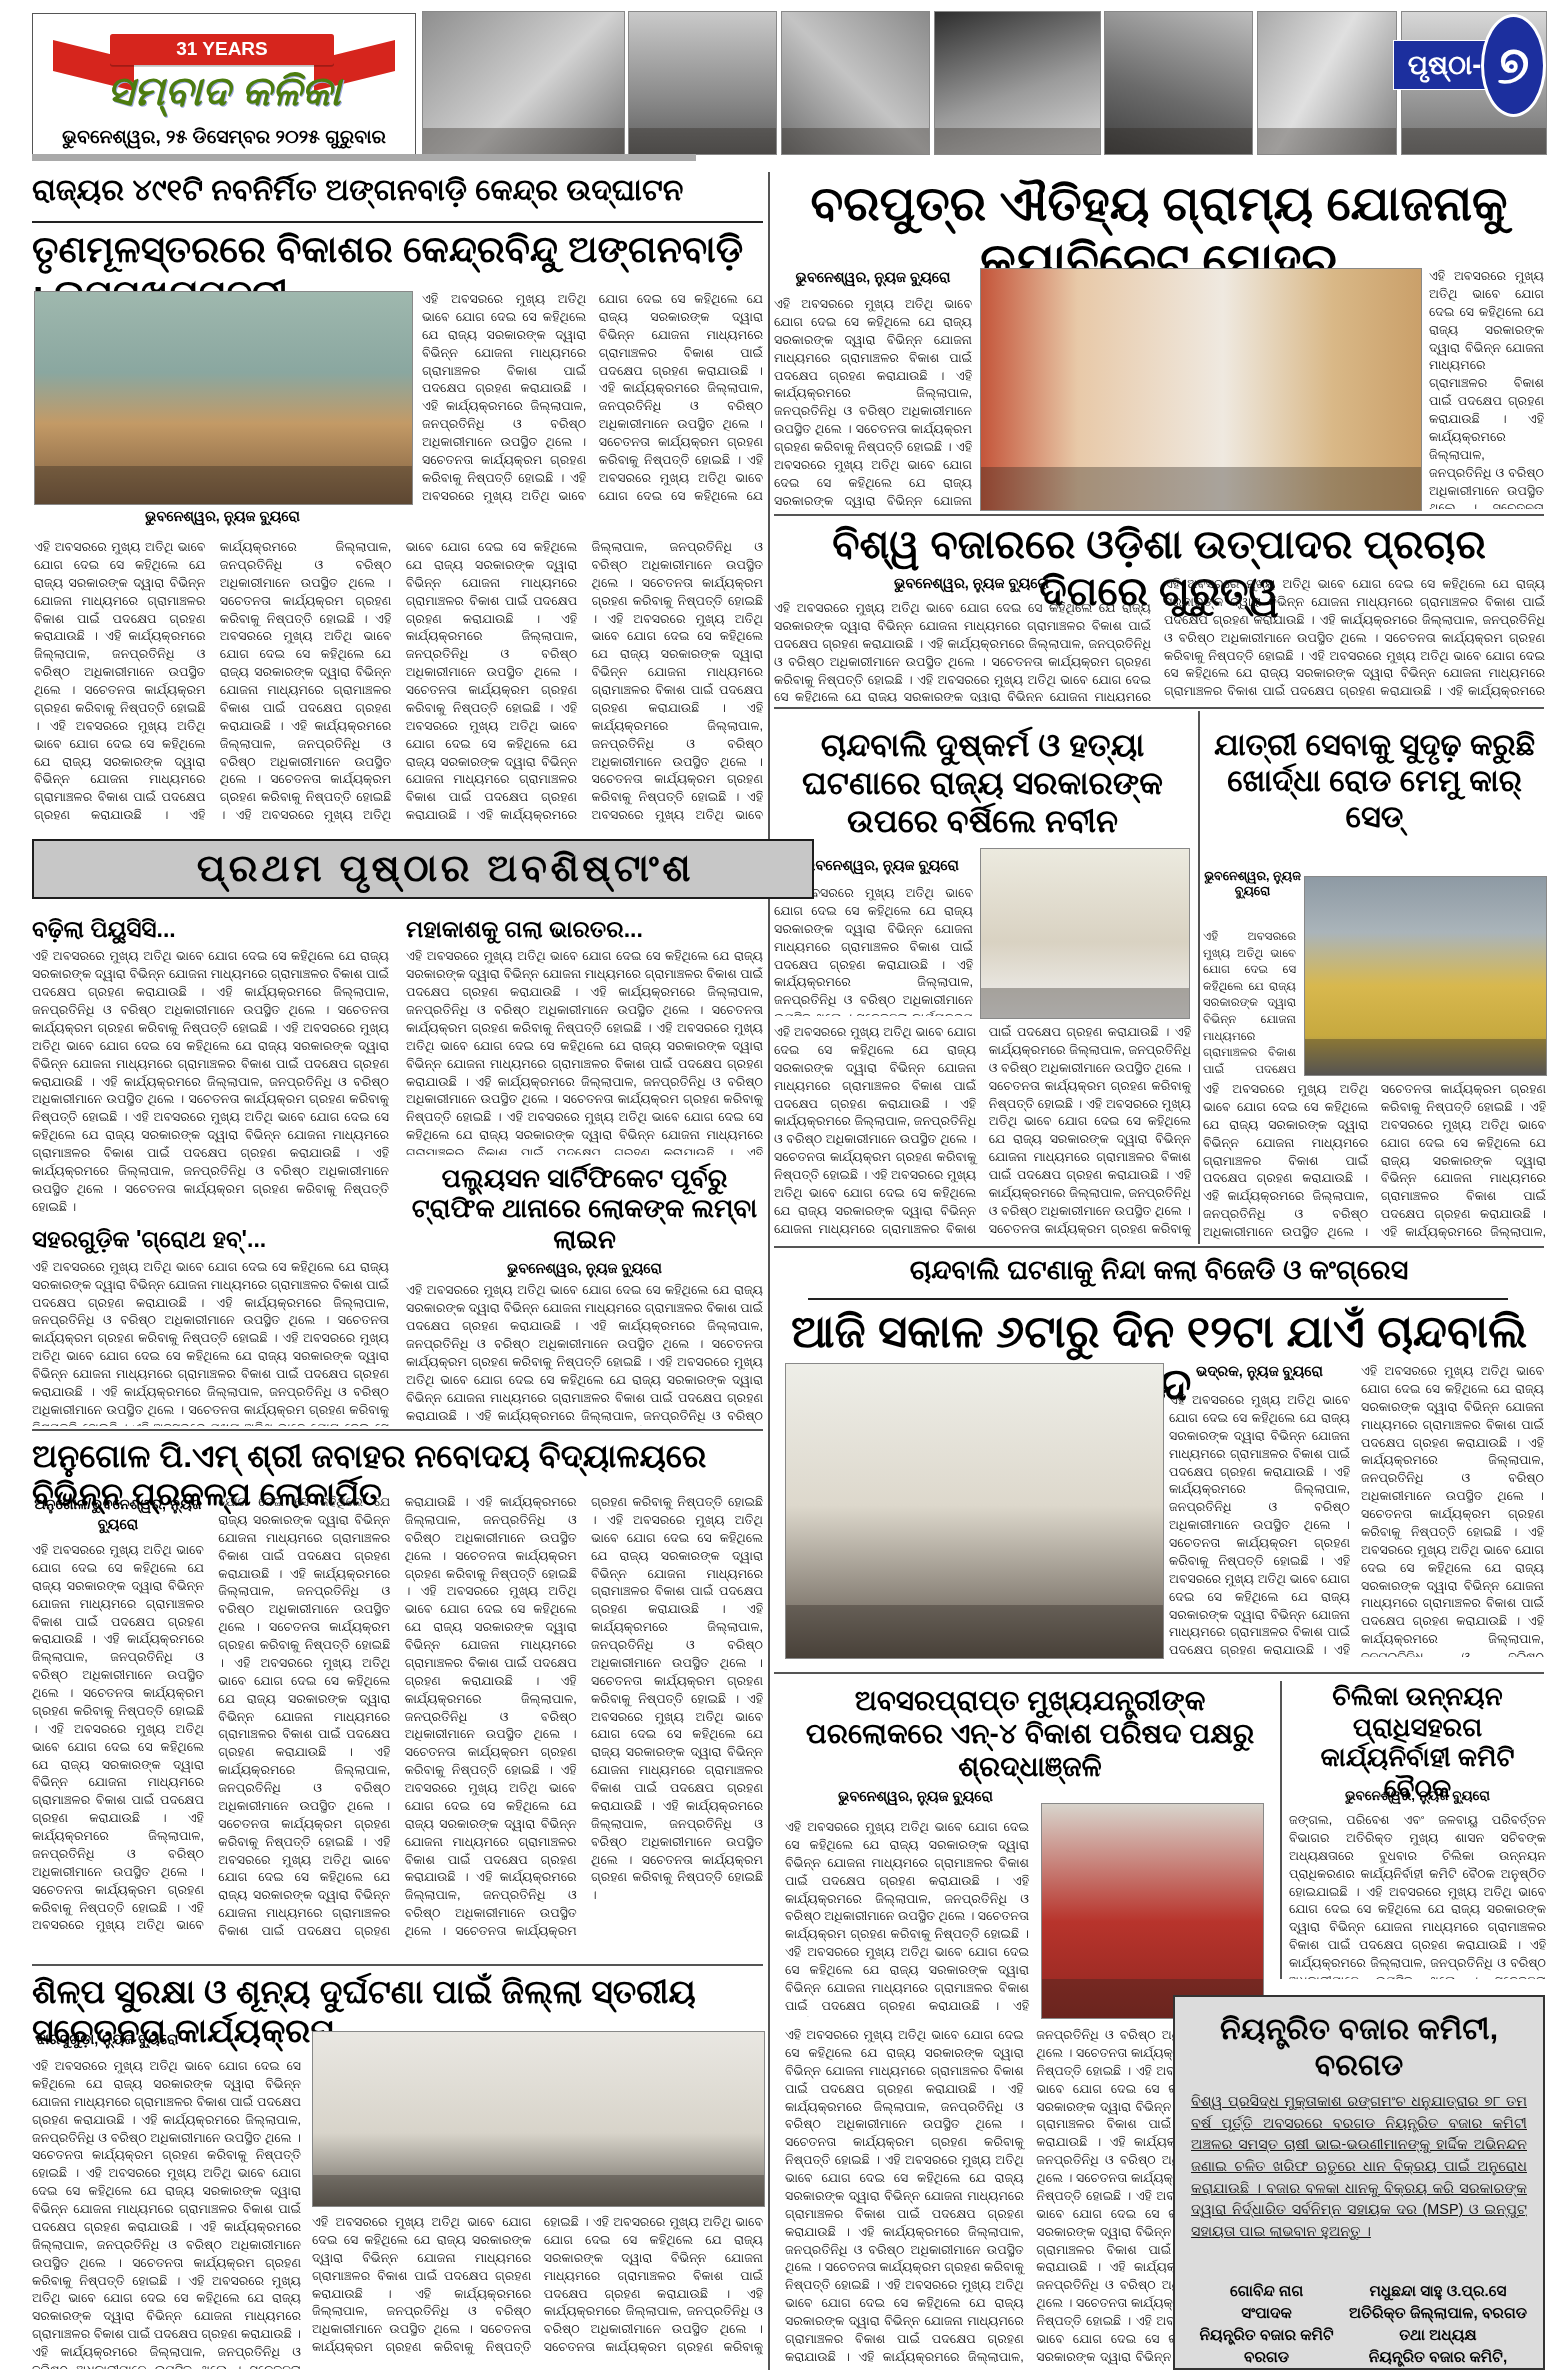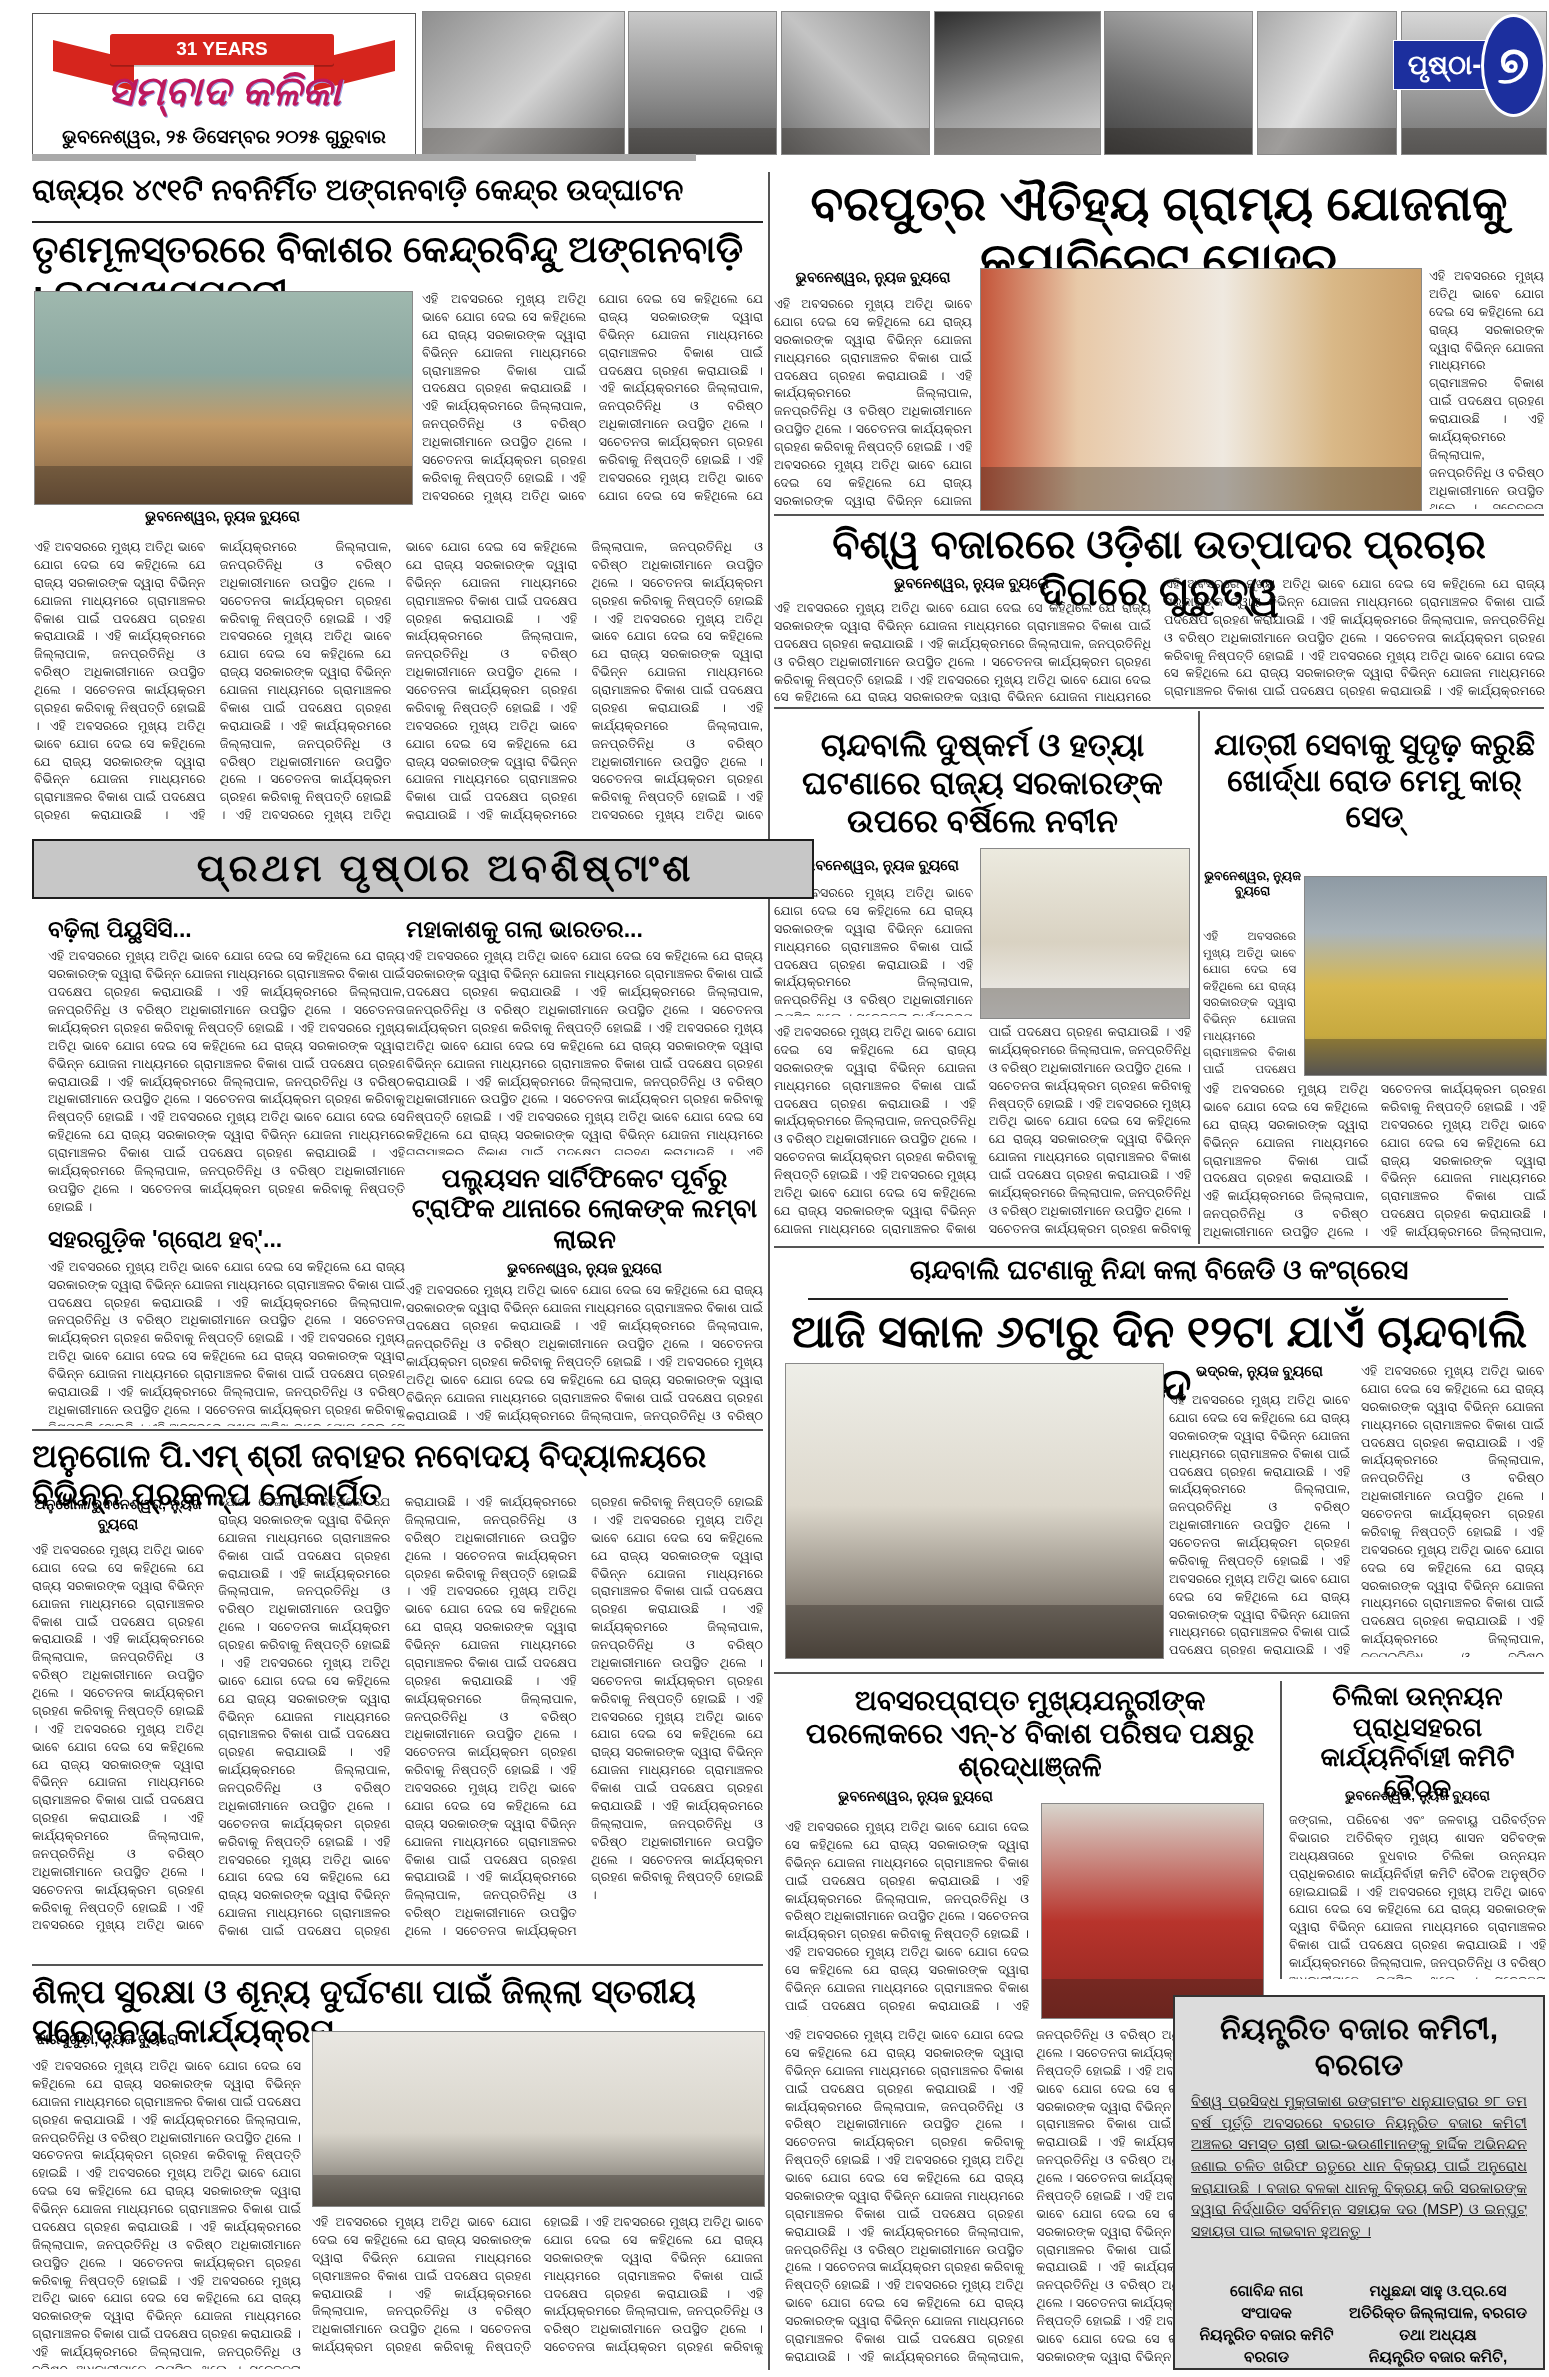--- a/index.html
+++ b/index.html
@@ -35,21 +35,21 @@
         font-weight:bold;font-size:38px;letter-spacing:3.6px;color:#000;padding-left:45px;}
   .box{background:#dcdcdc;border:2.7px solid #333;box-sizing:border-box;padding:14.4px 16px;}
   .sign{font-weight:bold;font-size:15.3px;text-align:center;line-height:1.45;color:#000;}
   .logo-box{border:1.8px solid #555;background:#fff;}
   .ribbon-band{position:absolute;left:77px;top:20px;width:224px;background:#d6251d;color:#fff;
                text-align:center;font-weight:bold;font-size:19px;padding:4.5px 0;border-radius:2.7px;
                box-shadow:0 1.8px 0 rgba(0,0,0,.25);}
   .ribbon-tail{position:absolute;top:36px;width:81px;height:30.5px;background:#d6251d;}
   .ribbon-tail.l{left:20px;transform:skewY(14deg);}
   .ribbon-tail.r{right:20px;transform:skewY(-14deg);}
-  .paper-logo{position:absolute;left:0;right:0;top:54px;text-align:center;color:#be185d;
+  .paper-logo{position:absolute;left:0;right:0;top:54px;text-align:center;color:#4d7c0f;
               font-weight:bold;font-style:italic;font-size:41px;
               text-shadow:0.9px 0.9px 0 #9aa6e0;}
   .dateline{position:absolute;left:0;right:0;bottom:7.2px;text-align:center;font-weight:bold;
             font-size:19px;color:#000;}
   .page-badge-rect{position:absolute;left:1393px;top:40px;width:101px;height:48px;background:#1c2f9e;
                    color:#fff;font-weight:bold;font-size:27px;display:flex;align-items:center;
                    justify-content:center;border:1.8px solid #fff;z-index:5;}
   .page-badge-oval{position:absolute;left:1481px;top:14.4px;width:59px;height:97px;background:#1c2f9e;
                    border:3.6px solid #fff;border-radius:50%;color:#fff;font-weight:bold;font-size:52px;
                    display:flex;align-items:center;justify-content:center;z-index:6;}
@@ -118,21 +118,21 @@
   <div class="abs body cols2" style="left:774px;top:1024px;width:417px;height:219px;">ଏହି ଅବସରରେ ମୁଖ୍ୟ ଅତିଥି ଭାବେ ଯୋଗ ଦେଇ ସେ କହିଥିଲେ ଯେ ରାଜ୍ୟ ସରକାରଙ୍କ ଦ୍ୱାରା ବିଭିନ୍ନ ଯୋଜନା ମାଧ୍ୟମରେ ଗ୍ରାମାଞ୍ଚଳର ବିକାଶ ପାଇଁ ପଦକ୍ଷେପ ଗ୍ରହଣ କରାଯାଉଛି । ଏହି କାର୍ଯ୍ୟକ୍ରମରେ ଜିଲ୍ଲାପାଳ, ଜନପ୍ରତିନିଧି ଓ ବରିଷ୍ଠ ଅଧିକାରୀମାନେ ଉପସ୍ଥିତ ଥିଲେ । ସଚେତନତା କାର୍ଯ୍ୟକ୍ରମ ଗ୍ରହଣ କରିବାକୁ ନିଷ୍ପତ୍ତି ହୋଇଛି । ଏହି ଅବସରରେ ମୁଖ୍ୟ ଅତିଥି ଭାବେ ଯୋଗ ଦେଇ ସେ କହିଥିଲେ ଯେ ରାଜ୍ୟ ସରକାରଙ୍କ ଦ୍ୱାରା ବିଭିନ୍ନ ଯୋଜନା ମାଧ୍ୟମରେ ଗ୍ରାମାଞ୍ଚଳର ବିକାଶ ପାଇଁ ପଦକ୍ଷେପ ଗ୍ରହଣ କରାଯାଉଛି । ଏହି କାର୍ଯ୍ୟକ୍ରମରେ ଜିଲ୍ଲାପାଳ, ଜନପ୍ରତିନିଧି ଓ ବରିଷ୍ଠ ଅଧିକାରୀମାନେ ଉପସ୍ଥିତ ଥିଲେ । ସଚେତନତା କାର୍ଯ୍ୟକ୍ରମ ଗ୍ରହଣ କରିବାକୁ ନିଷ୍ପତ୍ତି ହୋଇଛି । ଏହି ଅବସରରେ ମୁଖ୍ୟ ଅତିଥି ଭାବେ ଯୋଗ ଦେଇ ସେ କହିଥିଲେ ଯେ ରାଜ୍ୟ ସରକାରଙ୍କ ଦ୍ୱାରା ବିଭିନ୍ନ ଯୋଜନା ମାଧ୍ୟମରେ ଗ୍ରାମାଞ୍ଚଳର ବିକାଶ ପାଇଁ ପଦକ୍ଷେପ ଗ୍ରହଣ କରାଯାଉଛି । ଏହି କାର୍ଯ୍ୟକ୍ରମରେ ଜିଲ୍ଲାପାଳ, ଜନପ୍ରତିନିଧି ଓ ବରିଷ୍ଠ ଅଧିକାରୀମାନେ ଉପସ୍ଥିତ ଥିଲେ । ସଚେତନତା କାର୍ଯ୍ୟକ୍ରମ ଗ୍ରହଣ କରିବାକୁ ନିଷ୍ପତ୍ତି ହୋଇଛି । ଏହି ଅବସରରେ ମୁଖ୍ୟ ଅତିଥି ଭାବେ ଯୋଗ ଦେଇ ସେ କହିଥିଲେ ଯେ ରାଜ୍ୟ ସରକାରଙ୍କ ଦ୍ୱାରା ବିଭିନ୍ନ ଯୋଜନା ମାଧ୍ୟମରେ ଗ୍ରାମାଞ୍ଚଳର ବିକାଶ ପାଇଁ ପଦକ୍ଷେପ ଗ୍ରହଣ କରାଯାଉଛି । ଏହି କାର୍ଯ୍ୟକ୍ରମରେ ଜିଲ୍ଲାପାଳ, ଜନପ୍ରତିନିଧି ଓ ବରିଷ୍ଠ ଅଧିକାରୀମାନେ ଉପସ୍ଥିତ ଥିଲେ । ସଚେତନତା କାର୍ଯ୍ୟକ୍ରମ ଗ୍ରହଣ କରିବାକୁ ନିଷ୍ପତ୍ତି ହୋଇଛି । ଏହି ଅବସରରେ ମୁଖ୍ୟ ଅତିଥି ଭାବେ ଯୋଗ ଦେଇ ସେ କହିଥିଲେ ଯେ ରାଜ୍ୟ ସରକାରଙ୍କ ଦ୍ୱାରା ବିଭିନ୍ନ ଯୋଜନା ମାଧ୍ୟମରେ ଗ୍ରାମାଞ୍ଚଳର ବିକାଶ ପାଇଁ ପଦକ୍ଷେପ ଗ୍ରହଣ କରାଯାଉଛି । ଏହି କାର୍ଯ୍ୟକ୍ରମରେ ଜିଲ୍ଲାପାଳ, ଜନପ୍ରତିନିଧି ଓ ବରିଷ୍ଠ ଅଧିକାରୀମାନେ ଉପସ୍ଥିତ ଥିଲେ । ସଚେତନତା କାର୍ଯ୍ୟକ୍ରମ ଗ୍ରହଣ କରିବାକୁ ନିଷ୍ପତ୍ତି ହୋଇଛି ।</div>
 
   <div class="abs hl center" style="left:1203px;top:727px;width:343px;font-size:30.5px;">ଯାତ୍ରୀ ସେବାକୁ ସୁଦୃଢ଼ କରୁଛି ଖୋର୍ଦ୍ଧା ରୋଡ ମେମୁ କାର୍ ସେଡ୍</div>
   <div class="abs byline" style="left:1203px;top:869px;width:99px;font-size:12.6px;">ଭୁବନେଶ୍ୱର, ନ୍ୟୁଜ ବ୍ୟୁରୋ</div>
   <div class="ph ph-memu" style="left:1304px;top:876px;width:241px;height:198px;"></div>
   <div class="abs body" style="left:1203px;top:928px;width:93px;height:145px;font-size:11.7px;">ଏହି ଅବସରରେ ମୁଖ୍ୟ ଅତିଥି ଭାବେ ଯୋଗ ଦେଇ ସେ କହିଥିଲେ ଯେ ରାଜ୍ୟ ସରକାରଙ୍କ ଦ୍ୱାରା ବିଭିନ୍ନ ଯୋଜନା ମାଧ୍ୟମରେ ଗ୍ରାମାଞ୍ଚଳର ବିକାଶ ପାଇଁ ପଦକ୍ଷେପ ଗ୍ରହଣ କରାଯାଉଛି । ଏହି କାର୍ଯ୍ୟକ୍ରମରେ ଜିଲ୍ଲାପାଳ, ଜନପ୍ରତିନିଧି ଓ ବରିଷ୍ଠ ଅଧିକାରୀମାନେ ଉପସ୍ଥିତ ଥିଲେ । ସଚେତନତା କାର୍ଯ୍ୟକ୍ରମ ଗ୍ରହଣ କରିବାକୁ ନିଷ୍ପତ୍ତି ହୋଇଛି ।</div>
   <div class="abs body cols2" style="left:1203px;top:1081px;width:343px;height:162px;">ଏହି ଅବସରରେ ମୁଖ୍ୟ ଅତିଥି ଭାବେ ଯୋଗ ଦେଇ ସେ କହିଥିଲେ ଯେ ରାଜ୍ୟ ସରକାରଙ୍କ ଦ୍ୱାରା ବିଭିନ୍ନ ଯୋଜନା ମାଧ୍ୟମରେ ଗ୍ରାମାଞ୍ଚଳର ବିକାଶ ପାଇଁ ପଦକ୍ଷେପ ଗ୍ରହଣ କରାଯାଉଛି । ଏହି କାର୍ଯ୍ୟକ୍ରମରେ ଜିଲ୍ଲାପାଳ, ଜନପ୍ରତିନିଧି ଓ ବରିଷ୍ଠ ଅଧିକାରୀମାନେ ଉପସ୍ଥିତ ଥିଲେ । ସଚେତନତା କାର୍ଯ୍ୟକ୍ରମ ଗ୍ରହଣ କରିବାକୁ ନିଷ୍ପତ୍ତି ହୋଇଛି । ଏହି ଅବସରରେ ମୁଖ୍ୟ ଅତିଥି ଭାବେ ଯୋଗ ଦେଇ ସେ କହିଥିଲେ ଯେ ରାଜ୍ୟ ସରକାରଙ୍କ ଦ୍ୱାରା ବିଭିନ୍ନ ଯୋଜନା ମାଧ୍ୟମରେ ଗ୍ରାମାଞ୍ଚଳର ବିକାଶ ପାଇଁ ପଦକ୍ଷେପ ଗ୍ରହଣ କରାଯାଉଛି । ଏହି କାର୍ଯ୍ୟକ୍ରମରେ ଜିଲ୍ଲାପାଳ, ଜନପ୍ରତିନିଧି ଓ ବରିଷ୍ଠ ଅଧିକାରୀମାନେ ଉପସ୍ଥିତ ଥିଲେ । ସଚେତନତା କାର୍ଯ୍ୟକ୍ରମ ଗ୍ରହଣ କରିବାକୁ ନିଷ୍ପତ୍ତି ହୋଇଛି । ଏହି ଅବସରରେ ମୁଖ୍ୟ ଅତିଥି ଭାବେ ଯୋଗ ଦେଇ ସେ କହିଥିଲେ ଯେ ରାଜ୍ୟ ସରକାରଙ୍କ ଦ୍ୱାରା ବିଭିନ୍ନ ଯୋଜନା ମାଧ୍ୟମରେ ଗ୍ରାମାଞ୍ଚଳର ବିକାଶ ପାଇଁ ପଦକ୍ଷେପ ଗ୍ରହଣ କରାଯାଉଛି । ଏହି କାର୍ଯ୍ୟକ୍ରମରେ ଜିଲ୍ଲାପାଳ, ଜନପ୍ରତିନିଧି ଓ ବରିଷ୍ଠ ଅଧିକାରୀମାନେ ଉପସ୍ଥିତ ଥିଲେ । ସଚେତନତା କାର୍ଯ୍ୟକ୍ରମ ଗ୍ରହଣ କରିବାକୁ ନିଷ୍ପତ୍ତି ହୋଇଛି ।</div>
 
   <div class="abs band" style="left:32px;top:839px;width:733px;height:56px;">ପ୍ରଥମ ପୃଷ୍ଠାର ଅବଶିଷ୍ଟାଂଶ</div>
 
-  <div class="abs" style="left:32px;top:907px;width:357px;height:519px;overflow:hidden;margin-left:16px;">
+  <div class="abs" style="left:32px;top:907px;width:357px;height:519px;overflow:hidden;">
     <div class="subhead">ବଢ଼ିଲା ପିୟୁସିସି...</div>
     <div class="body" style="height:269px;">ଏହି ଅବସରରେ ମୁଖ୍ୟ ଅତିଥି ଭାବେ ଯୋଗ ଦେଇ ସେ କହିଥିଲେ ଯେ ରାଜ୍ୟ ସରକାରଙ୍କ ଦ୍ୱାରା ବିଭିନ୍ନ ଯୋଜନା ମାଧ୍ୟମରେ ଗ୍ରାମାଞ୍ଚଳର ବିକାଶ ପାଇଁ ପଦକ୍ଷେପ ଗ୍ରହଣ କରାଯାଉଛି । ଏହି କାର୍ଯ୍ୟକ୍ରମରେ ଜିଲ୍ଲାପାଳ, ଜନପ୍ରତିନିଧି ଓ ବରିଷ୍ଠ ଅଧିକାରୀମାନେ ଉପସ୍ଥିତ ଥିଲେ । ସଚେତନତା କାର୍ଯ୍ୟକ୍ରମ ଗ୍ରହଣ କରିବାକୁ ନିଷ୍ପତ୍ତି ହୋଇଛି । ଏହି ଅବସରରେ ମୁଖ୍ୟ ଅତିଥି ଭାବେ ଯୋଗ ଦେଇ ସେ କହିଥିଲେ ଯେ ରାଜ୍ୟ ସରକାରଙ୍କ ଦ୍ୱାରା ବିଭିନ୍ନ ଯୋଜନା ମାଧ୍ୟମରେ ଗ୍ରାମାଞ୍ଚଳର ବିକାଶ ପାଇଁ ପଦକ୍ଷେପ ଗ୍ରହଣ କରାଯାଉଛି । ଏହି କାର୍ଯ୍ୟକ୍ରମରେ ଜିଲ୍ଲାପାଳ, ଜନପ୍ରତିନିଧି ଓ ବରିଷ୍ଠ ଅଧିକାରୀମାନେ ଉପସ୍ଥିତ ଥିଲେ । ସଚେତନତା କାର୍ଯ୍ୟକ୍ରମ ଗ୍ରହଣ କରିବାକୁ ନିଷ୍ପତ୍ତି ହୋଇଛି । ଏହି ଅବସରରେ ମୁଖ୍ୟ ଅତିଥି ଭାବେ ଯୋଗ ଦେଇ ସେ କହିଥିଲେ ଯେ ରାଜ୍ୟ ସରକାରଙ୍କ ଦ୍ୱାରା ବିଭିନ୍ନ ଯୋଜନା ମାଧ୍ୟମରେ ଗ୍ରାମାଞ୍ଚଳର ବିକାଶ ପାଇଁ ପଦକ୍ଷେପ ଗ୍ରହଣ କରାଯାଉଛି । ଏହି କାର୍ଯ୍ୟକ୍ରମରେ ଜିଲ୍ଲାପାଳ, ଜନପ୍ରତିନିଧି ଓ ବରିଷ୍ଠ ଅଧିକାରୀମାନେ ଉପସ୍ଥିତ ଥିଲେ । ସଚେତନତା କାର୍ଯ୍ୟକ୍ରମ ଗ୍ରହଣ କରିବାକୁ ନିଷ୍ପତ୍ତି ହୋଇଛି ।</div>
     <div class="subhead">ସହରଗୁଡ଼ିକ 'ଗ୍ରୋଥ ହବ୍'...</div>
     <div class="body" style="height:180px;">ଏହି ଅବସରରେ ମୁଖ୍ୟ ଅତିଥି ଭାବେ ଯୋଗ ଦେଇ ସେ କହିଥିଲେ ଯେ ରାଜ୍ୟ ସରକାରଙ୍କ ଦ୍ୱାରା ବିଭିନ୍ନ ଯୋଜନା ମାଧ୍ୟମରେ ଗ୍ରାମାଞ୍ଚଳର ବିକାଶ ପାଇଁ ପଦକ୍ଷେପ ଗ୍ରହଣ କରାଯାଉଛି । ଏହି କାର୍ଯ୍ୟକ୍ରମରେ ଜିଲ୍ଲାପାଳ, ଜନପ୍ରତିନିଧି ଓ ବରିଷ୍ଠ ଅଧିକାରୀମାନେ ଉପସ୍ଥିତ ଥିଲେ । ସଚେତନତା କାର୍ଯ୍ୟକ୍ରମ ଗ୍ରହଣ କରିବାକୁ ନିଷ୍ପତ୍ତି ହୋଇଛି । ଏହି ଅବସରରେ ମୁଖ୍ୟ ଅତିଥି ଭାବେ ଯୋଗ ଦେଇ ସେ କହିଥିଲେ ଯେ ରାଜ୍ୟ ସରକାରଙ୍କ ଦ୍ୱାରା ବିଭିନ୍ନ ଯୋଜନା ମାଧ୍ୟମରେ ଗ୍ରାମାଞ୍ଚଳର ବିକାଶ ପାଇଁ ପଦକ୍ଷେପ ଗ୍ରହଣ କରାଯାଉଛି । ଏହି କାର୍ଯ୍ୟକ୍ରମରେ ଜିଲ୍ଲାପାଳ, ଜନପ୍ରତିନିଧି ଓ ବରିଷ୍ଠ ଅଧିକାରୀମାନେ ଉପସ୍ଥିତ ଥିଲେ । ସଚେତନତା କାର୍ଯ୍ୟକ୍ରମ ଗ୍ରହଣ କରିବାକୁ ନିଷ୍ପତ୍ତି ହୋଇଛି । ଏହି ଅବସରରେ ମୁଖ୍ୟ ଅତିଥି ଭାବେ ଯୋଗ ଦେଇ ସେ କହିଥିଲେ ଯେ ରାଜ୍ୟ ସରକାରଙ୍କ ଦ୍ୱାରା ବିଭିନ୍ନ ଯୋଜନା ମାଧ୍ୟମରେ ଗ୍ରାମାଞ୍ଚଳର ବିକାଶ ପାଇଁ ପଦକ୍ଷେପ ଗ୍ରହଣ କରାଯାଉଛି । ଏହି କାର୍ଯ୍ୟକ୍ରମରେ ଜିଲ୍ଲାପାଳ, ଜନପ୍ରତିନିଧି ଓ ବରିଷ୍ଠ ଅଧିକାରୀମାନେ ଉପସ୍ଥିତ ଥିଲେ । ସଚେତନତା କାର୍ଯ୍ୟକ୍ରମ ଗ୍ରହଣ କରିବାକୁ ନିଷ୍ପତ୍ତି ହୋଇଛି ।</div>
   </div>
 
   <div class="abs" style="left:406px;top:907px;width:357px;height:519px;overflow:hidden;">
     <div class="subhead">ମହାକାଶକୁ ଗଲା ଭାରତର...</div>
     <div class="body" style="height:207px;">ଏହି ଅବସରରେ ମୁଖ୍ୟ ଅତିଥି ଭାବେ ଯୋଗ ଦେଇ ସେ କହିଥିଲେ ଯେ ରାଜ୍ୟ ସରକାରଙ୍କ ଦ୍ୱାରା ବିଭିନ୍ନ ଯୋଜନା ମାଧ୍ୟମରେ ଗ୍ରାମାଞ୍ଚଳର ବିକାଶ ପାଇଁ ପଦକ୍ଷେପ ଗ୍ରହଣ କରାଯାଉଛି । ଏହି କାର୍ଯ୍ୟକ୍ରମରେ ଜିଲ୍ଲାପାଳ, ଜନପ୍ରତିନିଧି ଓ ବରିଷ୍ଠ ଅଧିକାରୀମାନେ ଉପସ୍ଥିତ ଥିଲେ । ସଚେତନତା କାର୍ଯ୍ୟକ୍ରମ ଗ୍ରହଣ କରିବାକୁ ନିଷ୍ପତ୍ତି ହୋଇଛି । ଏହି ଅବସରରେ ମୁଖ୍ୟ ଅତିଥି ଭାବେ ଯୋଗ ଦେଇ ସେ କହିଥିଲେ ଯେ ରାଜ୍ୟ ସରକାରଙ୍କ ଦ୍ୱାରା ବିଭିନ୍ନ ଯୋଜନା ମାଧ୍ୟମରେ ଗ୍ରାମାଞ୍ଚଳର ବିକାଶ ପାଇଁ ପଦକ୍ଷେପ ଗ୍ରହଣ କରାଯାଉଛି । ଏହି କାର୍ଯ୍ୟକ୍ରମରେ ଜିଲ୍ଲାପାଳ, ଜନପ୍ରତିନିଧି ଓ ବରିଷ୍ଠ ଅଧିକାରୀମାନେ ଉପସ୍ଥିତ ଥିଲେ । ସଚେତନତା କାର୍ଯ୍ୟକ୍ରମ ଗ୍ରହଣ କରିବାକୁ ନିଷ୍ପତ୍ତି ହୋଇଛି । ଏହି ଅବସରରେ ମୁଖ୍ୟ ଅତିଥି ଭାବେ ଯୋଗ ଦେଇ ସେ କହିଥିଲେ ଯେ ରାଜ୍ୟ ସରକାରଙ୍କ ଦ୍ୱାରା ବିଭିନ୍ନ ଯୋଜନା ମାଧ୍ୟମରେ ଗ୍ରାମାଞ୍ଚଳର ବିକାଶ ପାଇଁ ପଦକ୍ଷେପ ଗ୍ରହଣ କରାଯାଉଛି । ଏହି କାର୍ଯ୍ୟକ୍ରମରେ ଜିଲ୍ଲାପାଳ, ଜନପ୍ରତିନିଧି ଓ ବରିଷ୍ଠ ଅଧିକାରୀମାନେ ଉପସ୍ଥିତ ଥିଲେ । ସଚେତନତା କାର୍ଯ୍ୟକ୍ରମ ଗ୍ରହଣ କରିବାକୁ ନିଷ୍ପତ୍ତି ହୋଇଛି ।</div>
     <div class="hl center" style="font-size:26px;margin:7.2px 0 5.4px 0;">ପଲ୍ୟୁସନ ସାର୍ଟିଫିକେଟ ପୂର୍ବରୁ ଟ୍ରାଫିକ ଥାନାରେ ଲୋକଙ୍କ ଲମ୍ବା ଲାଇନ</div>

